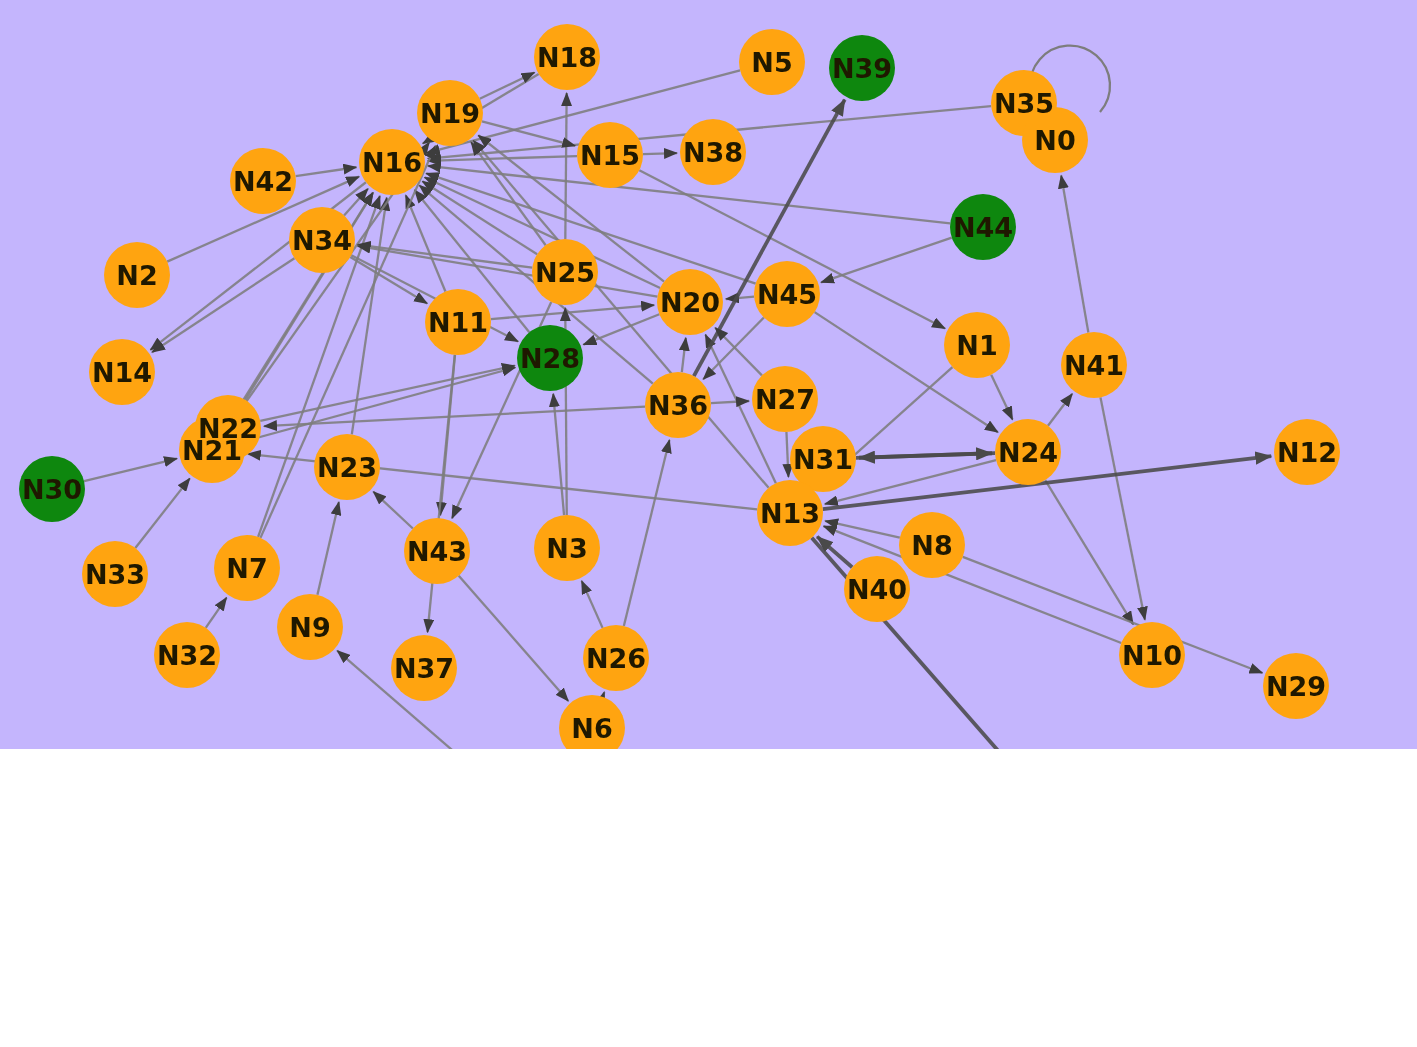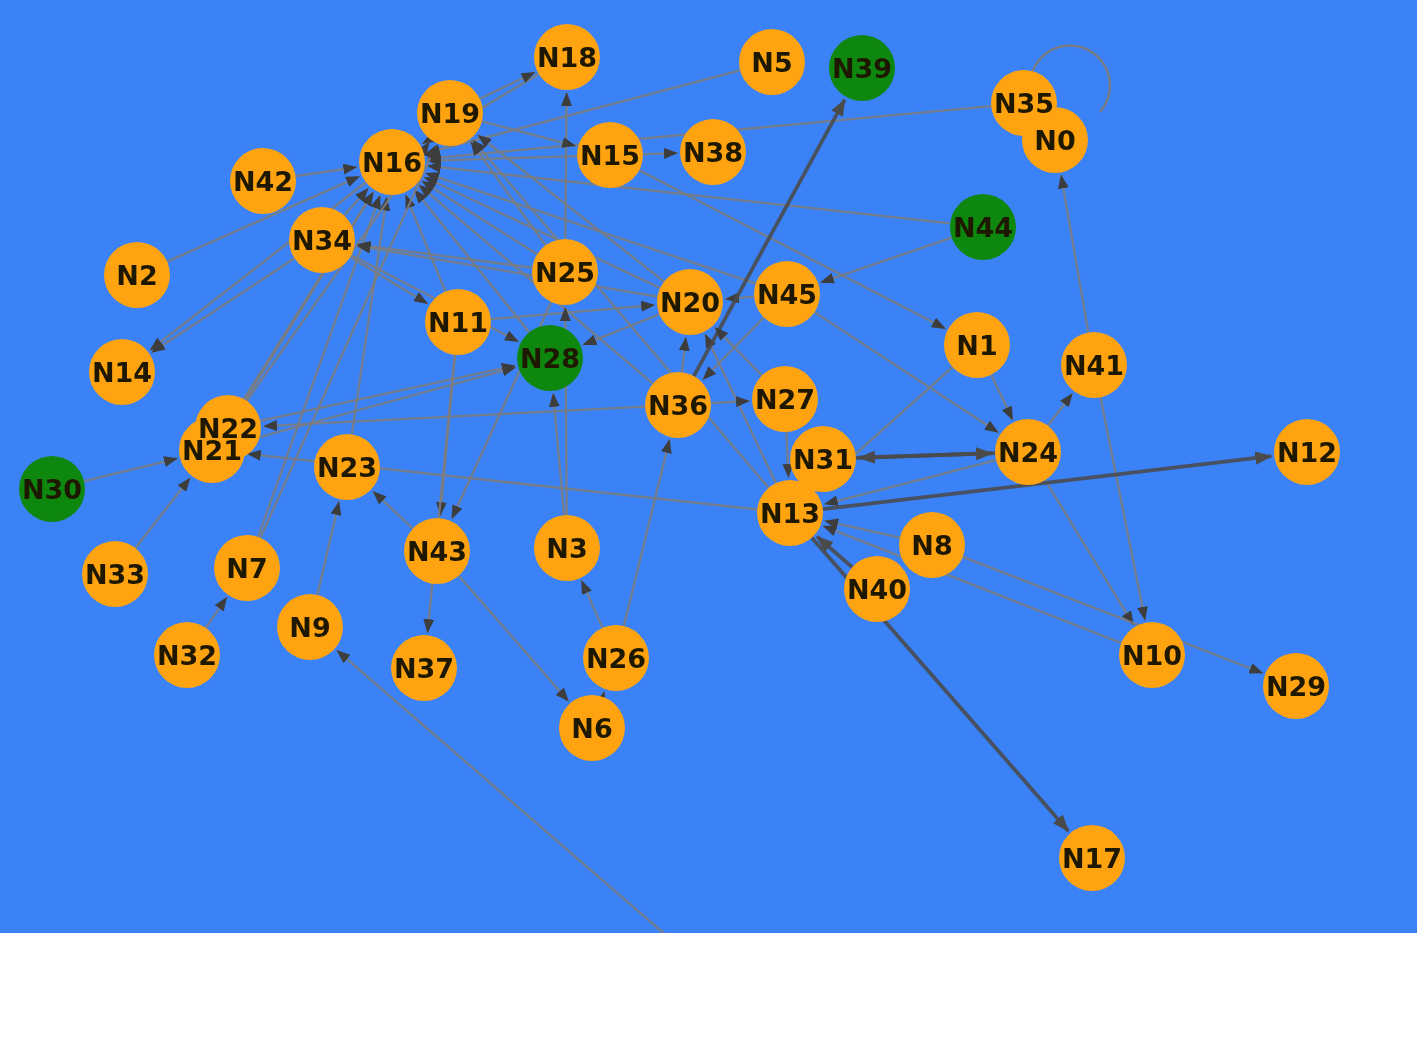--- a/index.html
+++ b/index.html
@@ -1,17 +1,17 @@
 <!DOCTYPE html>
 <html><head>
 <meta charset="utf-8">
 <style>
   html,body{margin:0;padding:0;background:#ffffff;}
   body{font-family:"DejaVu Sans", sans-serif;}
-  .figure-wrap{position:relative;width:1417px;height:933px;background:#3b82f6;overflow:hidden;}
+  .figure-wrap{position:relative;width:1417px;height:749px;background:#c4b5fd;overflow:hidden;}
   svg{display:block;}
   text.node-label{font-family:"DejaVu Sans", sans-serif;font-weight:bold;pointer-events:none;}
 </style>
 </head>
 <body>
 
 <div class="figure-wrap">
   <svg id="graph" width="1417" height="1047" viewBox="0 0 1417 1047" xmlns="http://www.w3.org/2000/svg">
       <defs>
         <marker id="arrow" markerWidth="14" markerHeight="10.92" refX="13" refY="5.46" orient="auto" markerUnits="userSpaceOnUse">

